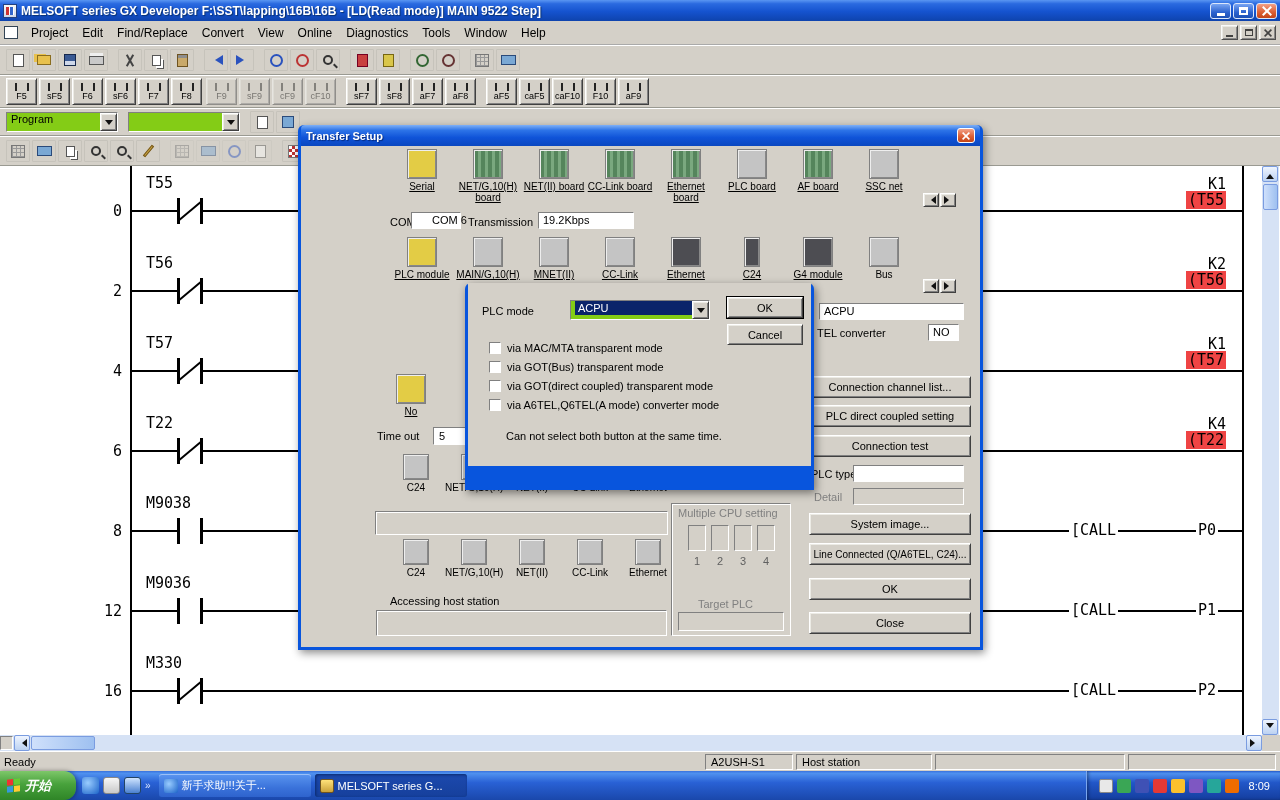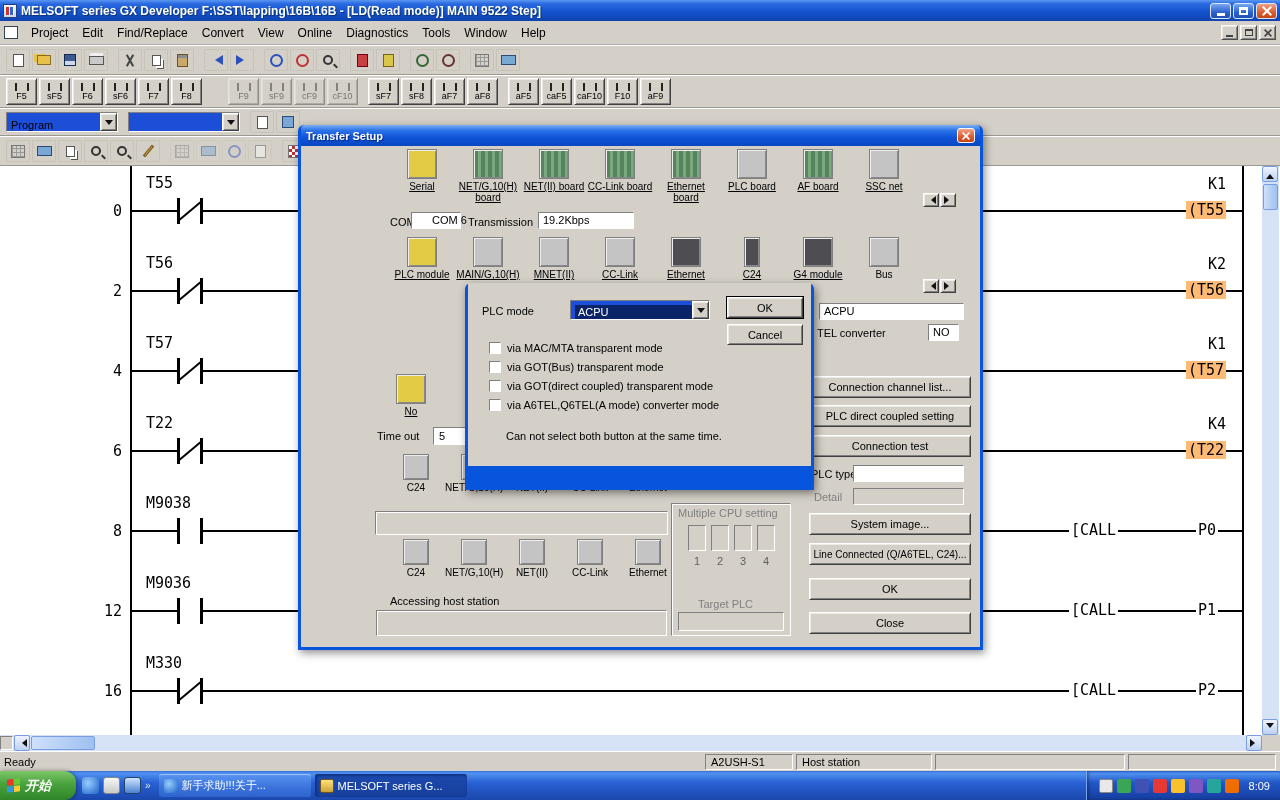--- a/index.html
+++ b/index.html
@@ -64,38 +64,38 @@
 .g-net{width:15px;height:10px;background:#7aa8d4;border:1px solid #2a4a7a}
 .g-pencil{width:3px;height:14px;background:#caa23a;border:1px solid #6e5320;transform:rotate(40deg)}
 .g-door{width:10px;height:13px;background:#b04030;border:1px solid #501}
 .g-chk{width:13px;height:13px;background:repeating-conic-gradient(#b33 0 25%,#fff 0 50%) 0 0/6px 6px;border:1px solid #777}
 
 .fk{width:31px;height:27px;display:flex;flex-direction:column;align-items:center;justify-content:center;gap:1px}
 .fsym{width:14px;height:8px;border-left:2px solid #222;border-right:2px solid #222}
 .fk span{font-size:9px;line-height:9px}
 .fk.dim{opacity:.45}
 
-.combo{height:20px;background:#1d4ed8;border:1px solid;border-color:#808080 #fff #fff #808080;display:flex;align-items:flex-end;padding-left:4px;font-size:11px}
+.combo{height:20px;background:#84cc16;border:1px solid;border-color:#808080 #fff #fff #808080;display:flex;align-items:flex-start;padding-left:4px;font-size:11px}
 .cbtn{margin-left:auto;width:17px;height:18px;display:flex;align-items:center;justify-content:center}
 .tri-d{width:0;height:0;border:4px solid transparent;border-top:5px solid #111;margin-top:4px}
 .tri-l{width:0;height:0;border:4px solid transparent;border-right:5px solid #111;margin-right:2px}
 .tri-r{width:0;height:0;border:4px solid transparent;border-left:5px solid #111;margin-left:2px}
 .tri-u{width:0;height:0;border:4px solid transparent;border-bottom:5px solid #111;margin-bottom:4px}
 
 
 .workspace{position:absolute;left:0;top:166px;width:1280px;height:569px;background:#fff}
 .rail{position:absolute;width:2px;background:#000;z-index:1}
 .lrow{position:absolute;left:0;width:1262px;height:56px;z-index:1;font:15px "DejaVu Sans Mono",monospace}
 .lline{position:absolute;left:130px;width:1113px;top:39px;height:2px;background:#000}
 .lstep{position:absolute;left:52px;width:70px;top:31px;text-align:right;font-size:15px}
 .ldev{position:absolute;left:146px;width:88px;top:3px;text-align:left}
 .lcontact{position:absolute;left:177px;top:27px;width:26px;height:26px;background:#fff;display:flex;justify-content:space-between}
 .lcontact::before,.lcontact::after{content:"";width:3px;height:100%;background:#000}
 .lcontact .slash{position:absolute;left:-3px;top:12px;width:32px;height:2px;background:#000;transform:rotate(-40deg)}
-.lcoil{position:absolute;left:1186px;top:30px;background:#fdba74;padding:0 2px}
+.lcoil{position:absolute;left:1186px;top:20px;background:#ef4444;padding:0 2px}
 .lk{position:absolute;left:1208px;top:4px;width:40px}
 .lcall{position:absolute;left:1069px;top:30px;background:#fff;padding:0 2px}
 .lop{position:absolute;left:1196px;top:30px;background:#fff;padding:0 2px}
 
 
 .vscroll{position:absolute;left:1262px;top:166px;width:17px;height:569px;background:#d6e2f5;z-index:2}
 .hscroll{position:absolute;left:0;top:735px;width:1262px;height:16px;background:#d6e2f5;z-index:2;display:flex;align-items:center}
 .sbtn{width:16px;height:16px;background:linear-gradient(#eef4fe,#bcd2f2);border:1px solid #7a9ce0;border-radius:2px;display:flex;align-items:center;justify-content:center}
 .sthumb{background:linear-gradient(90deg,#cfe0fb,#9ec0f0);border:1px solid #7a9ce0;border-radius:2px}
 .corner{position:absolute;left:1262px;top:735px;width:18px;height:16px;background:#d4d0c8;z-index:2}
@@ -276,21 +276,21 @@
         <span>sF6</span>
       </span>
     <span class="fk b3">
         <i class="fsym"></i>
         <span>F7</span>
       </span>
     <span class="fk b3">
         <i class="fsym"></i>
         <span>F8</span>
       </span>
-    <span class="fk b3 dim" style="margin-left:24px">
+    <span class="fk b3 dim" style="margin-left:2px">
         <i class="fsym"></i>
         <span>F9</span>
       </span>
     <span class="fk b3 dim">
         <i class="fsym"></i>
         <span>sF9</span>
       </span>
     <span class="fk b3 dim">
         <i class="fsym"></i>
         <span>cF9</span>

